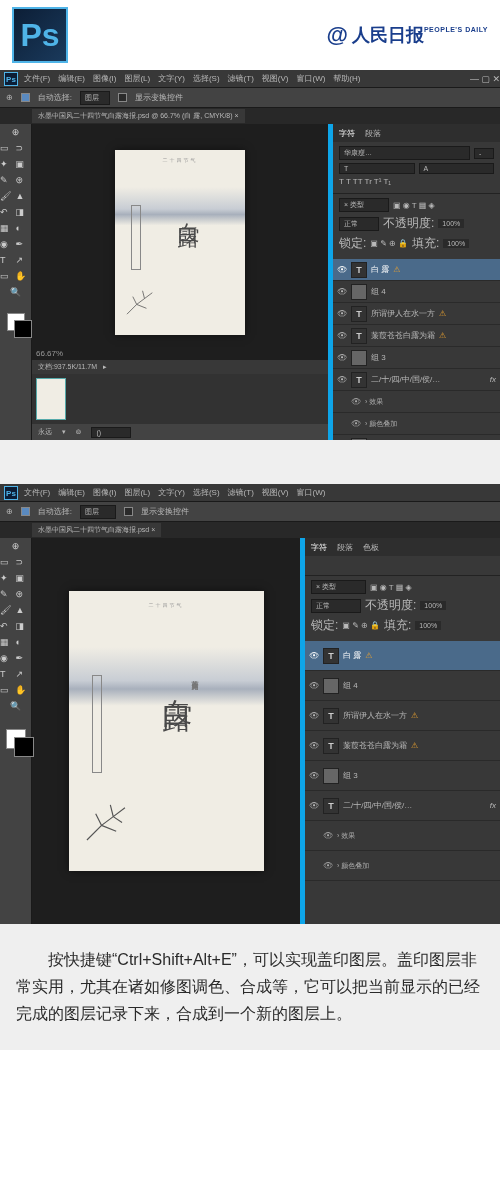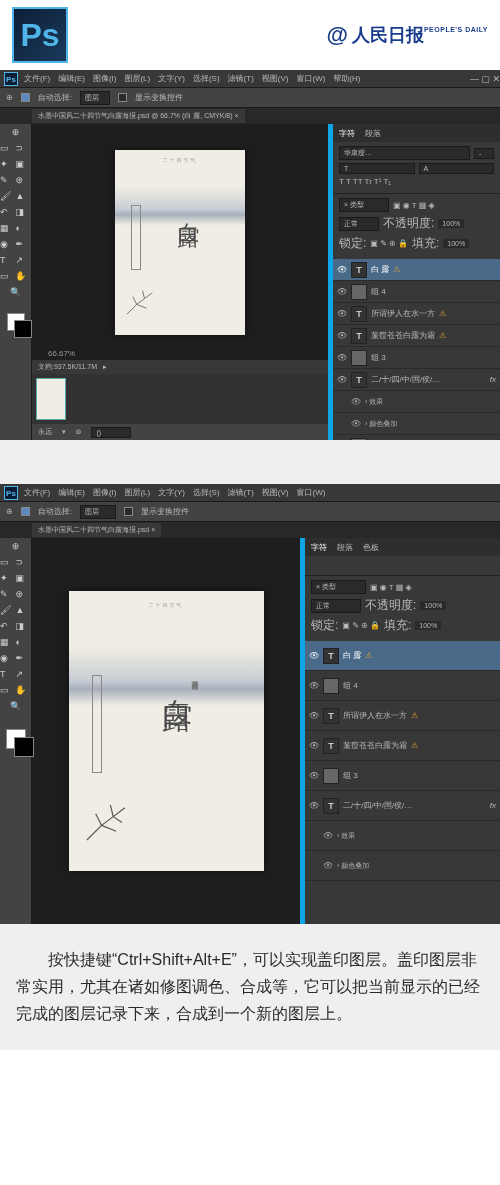--- a/index.html
+++ b/index.html
@@ -31,21 +31,21 @@
 .poster.p1{width:130px;height:185px}
 .poster.p2{width:195px;height:280px}
 .mountains{position:absolute;top:20%;left:0;right:0;height:30%;background:linear-gradient(to bottom,transparent,#c8cdd4 40%,#a8b0bc 50%,transparent 70%)}
 .title-vert{position:absolute;top:30%;left:45%;writing-mode:vertical-rl;font-size:22px;color:#4a4a4a;letter-spacing:4px;font-family:SimSun}
 .p2 .title-vert{font-size:30px}
 .sub-vert{position:absolute;top:30%;left:62%;writing-mode:vertical-rl;font-size:7px;color:#777}
 .branch{position:absolute;bottom:8%;left:8%;width:30%;height:20%}
 .branch svg{width:100%;height:100%}
 .poster-top{position:absolute;top:4%;left:0;right:0;text-align:center;font-size:5px;color:#999;letter-spacing:2px}
 .left-bar{position:absolute;top:30%;left:12%;width:10px;height:35%;border:1px solid #888}
-.zoom{position:absolute;bottom:2px;left:16px;font-size:8px;color:#999}
+.zoom{position:absolute;bottom:2px;left:4px;font-size:8px;color:#999}
 .doc-info{display:flex;align-items:center;gap:6px;padding:2px 6px;font-size:7px;background:#383838}
 .thumb-strip{height:50px;background:#323232;padding:4px;display:flex;gap:4px}
 .thumb{width:30px;height:42px;background:#f0ede4;border:1px solid #5aa}
 .bottom-bar{height:16px;background:#434343;display:flex;align-items:center;padding:0 6px;font-size:7px;gap:10px}
 
 .panels{width:172px;background:#383838;display:flex;flex-direction:column;border-left:5px solid #0ea5e9}
 .panel-tabs{height:18px;background:#2e2e2e;display:flex;align-items:center;padding:0 6px;gap:10px;font-size:8px}
 .panel-tabs .active{color:#fff}
 .char-panel{padding:4px 6px;font-size:8px;background:#383838;border-bottom:1px solid #222}
 .char-row{display:flex;align-items:center;gap:4px;margin-bottom:3px}

